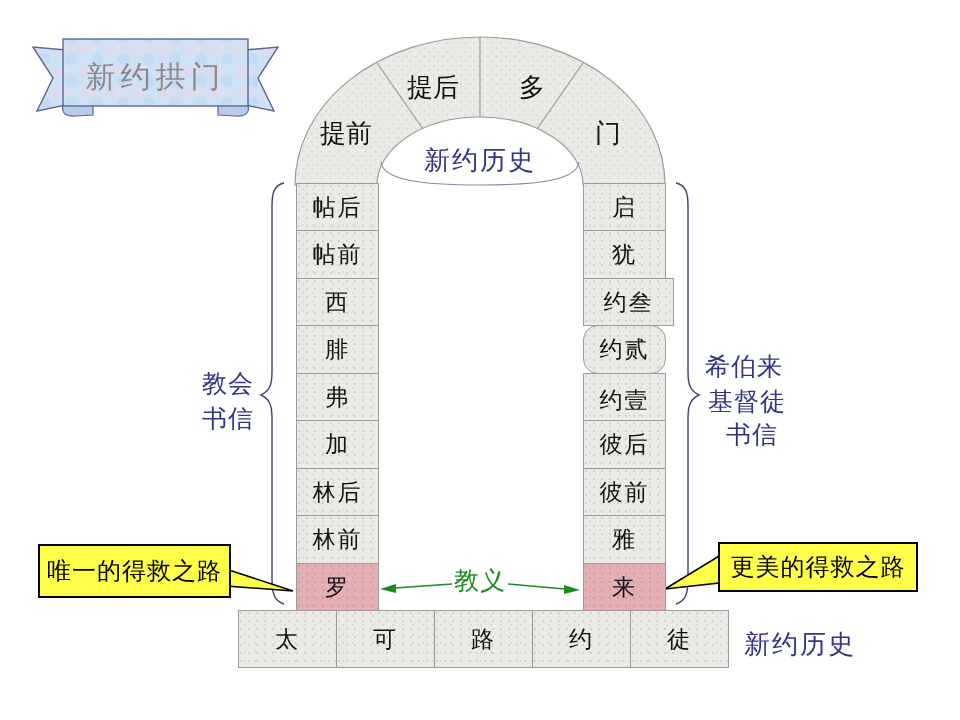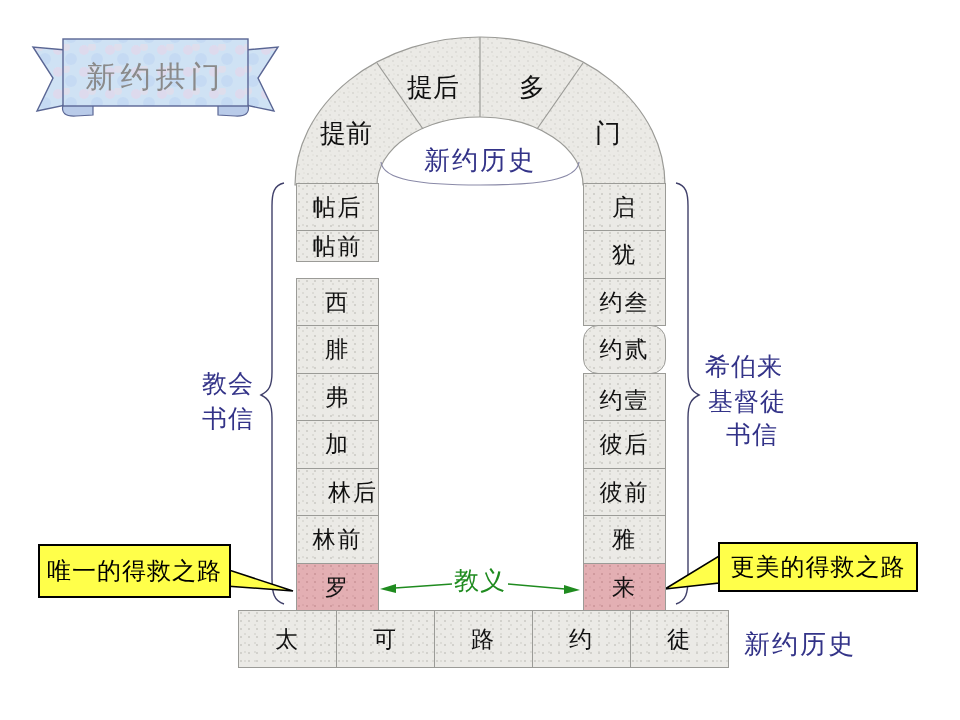--- a/index.html
+++ b/index.html
@@ -121,53 +121,53 @@
   <div class="lbl seg-label" style="left:433px; top:87px;">提后</div>
   <div class="lbl seg-label" style="left:532px; top:87px;">多</div>
   <div class="lbl seg-label" style="left:608px; top:133px;">门</div>
 
   <div class="lbl navy big" style="left:480px; top:160px;">新约历史</div>
 
   <div id="left-column">
       <div class="block stone" style="left: 296px; top: 183px; width: 83px; height: 48px;">
         <span>帖后</span>
       </div>
-      <div class="block stone" style="left: 296px; top: 230px; width: 83px; height: 32px;">
+      <div class="block stone" style="left: 296px; top: 230px; width: 83px; height: 49px;">
         <span>帖前</span>
       </div>
       <div class="block stone" style="left: 296px; top: 278px; width: 83px; height: 48px;">
         <span>西</span>
       </div>
       <div class="block stone" style="left: 296px; top: 325px; width: 83px; height: 49px;">
         <span>腓</span>
       </div>
       <div class="block stone" style="left: 296px; top: 373px; width: 83px; height: 48px;">
         <span>弗</span>
       </div>
       <div class="block stone" style="left: 296px; top: 420px; width: 83px; height: 49px;">
         <span>加</span>
       </div>
-      <div class="block stone" style="left: 296px; top: 468px; width: 83px; height: 48px; justify-content: flex-end;">
+      <div class="block stone" style="left: 296px; top: 468px; width: 83px; height: 48px;">
         <span>林后</span>
       </div>
       <div class="block stone" style="left: 296px; top: 515px; width: 83px; height: 49px;">
         <span>林前</span>
       </div>
       <div class="block pink" style="left: 296px; top: 563px; width: 83px; height: 48px;">
         <span>罗</span>
       </div>
     </div>
   <div id="right-column">
       <div class="block stone" style="left: 583px; top: 183px; width: 83px; height: 48px;">
         <span>启</span>
       </div>
       <div class="block stone" style="left: 583px; top: 230px; width: 83px; height: 49px;">
         <span>犹</span>
       </div>
-      <div class="block stone" style="left: 583px; top: 278px; width: 83px; height: 48px;">
+      <div class="block stone" style="left: 583px; top: 278px; width: 91px; height: 48px;">
         <span>约叁</span>
       </div>
       <div class="block stone" style="left: 583px; top: 325px; width: 83px; height: 49px; border-radius: 15px;">
         <span>约贰</span>
       </div>
       <div class="block stone" style="left: 583px; top: 373px; width: 83px; height: 55px;">
         <span>约壹</span>
       </div>
       <div class="block stone" style="left: 583px; top: 420px; width: 83px; height: 49px;">
         <span>彼后</span>

